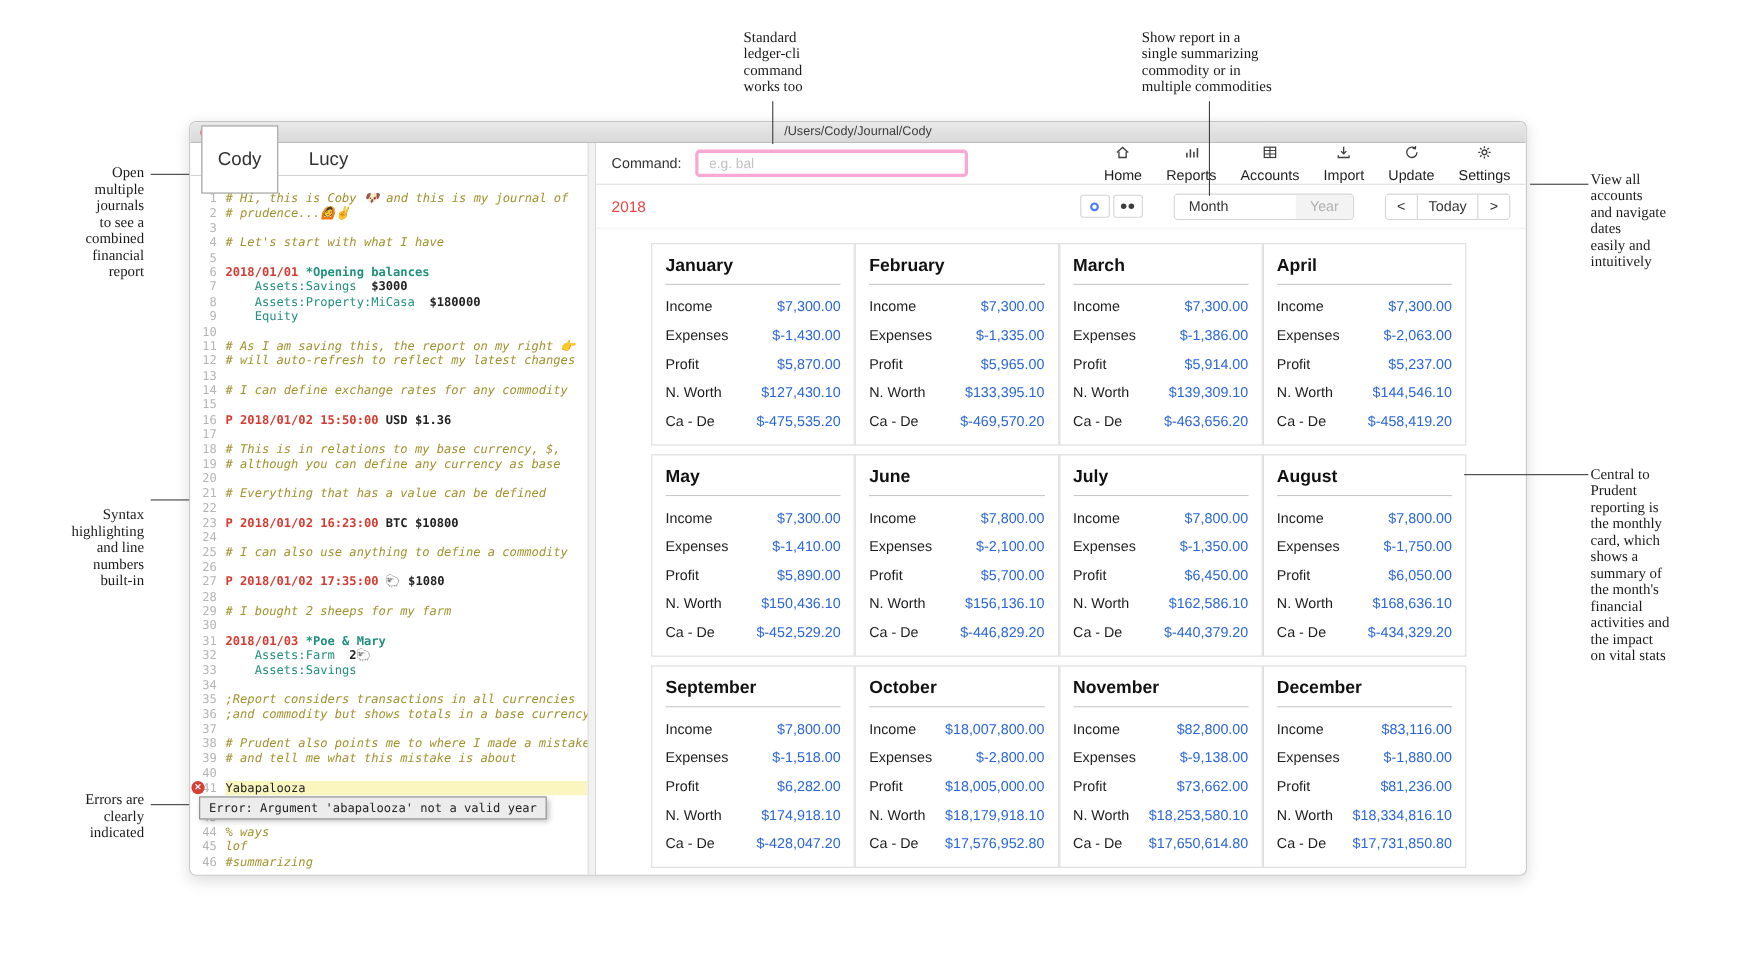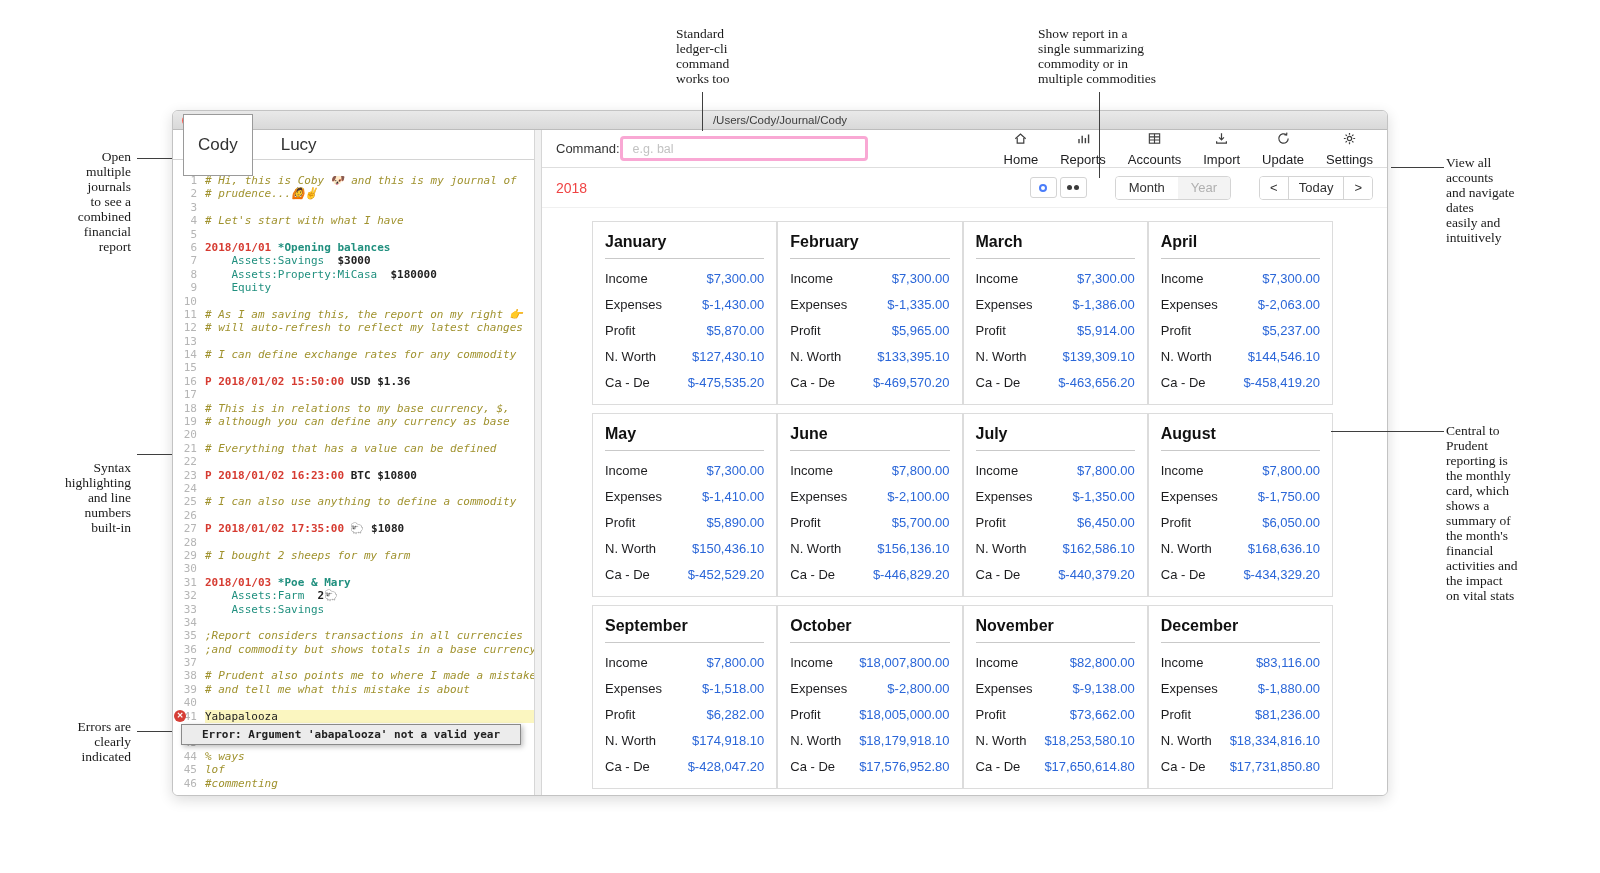--- a/index.html
+++ b/index.html
@@ -52,48 +52,48 @@
   .seg-date    { color:#d63b31; font-weight:bold; }
   .seg-payee   { color:#21907f; font-weight:bold; }
   .seg-account { color:#21907f; }
   .seg-amount  { color:#222; font-weight:bold; }
   .seg-plain   { color:#222; }
   .line.error .code { background:#fbf6c0; }
   .err-icon { position:absolute; left:1px; top:0.5px; width:12px; height:12px; border-radius:50%;
               background:#d63e36; color:#fff; font-size:8px; font-weight:bold; line-height:12px;
               text-align:center; font-family:"Liberation Sans",sans-serif; }
   .err-tooltip { position:absolute; left:8px; top:564px; background:#ececec; border:1px solid #8a8a8a;
-                 box-shadow:2px 2px 5px rgba(0,0,0,.25); padding:3px 20px;
-                 font-family:"DejaVu Sans Mono", monospace; font-size:11px; font-weight:bold; color:#222;
+                 box-shadow:2px 2px 5px rgba(0,0,0,.25); padding:3px 8px;
+                 font-family:"DejaVu Sans Mono", monospace; font-size:11px; font-weight:normal; color:#222;
                  white-space:nowrap; z-index:3; }
 
   .divider { width:8px; background:#f1f1f1; border-left:1px solid #d6d6d6; border-right:1px solid #d6d6d6; }
 
   
   .report { flex:1; display:flex; flex-direction:column; background:#fff; }
   .toolbar { height:38px; flex:none; display:flex; align-items:center; padding:0 14px;
              border-bottom:1px solid #dedede; }
-  .cmd-label { font-size:13px; color:#333; }
+  .cmd-label { font-size:13px; color:#333; margin-right:12px; }
   .cmd-input { width:248px; height:25px; border:3px solid #f9a8d4; border-radius:4px; padding:0 10px;
                font-size:12.5px; color:#333; outline:none; }
   .cmd-input::placeholder { color:#c2c2c2; }
   .nav { margin-left:auto; display:flex; align-items:center; gap:22px; }
   .nav-item { display:flex; align-items:center; gap:6px; font-size:13px; color:#1d1d1f; cursor:default;flex-direction:column; }
   .nav-item svg { display:block; }
 
   .controls { height:40px; flex:none; display:flex; align-items:center; padding:0 14px;
               border-bottom:1px solid #f0f0f0; }
   .year-label { font-size:14px; color:#ef4444; }
   .ctrl-right { margin-left:auto; display:flex; align-items:center; gap:28px; }
   .dot-group { display:flex; gap:3px; }
   .dot-btn { width:27px; height:21px; border:1px solid #d4d4d4; border-radius:3px; background:#fff;
              display:inline-flex; align-items:center; justify-content:center; gap:2px; }
   .dot-ring { width:8px; height:8px; border:2px solid #4a7dfa; border-radius:50%; }
   .dot-fill { width:5px; height:5px; background:#3c3c3c; border-radius:50%; }
-  .seg { display:flex; border:1px solid #d4d4d4; border-radius:4px; overflow:hidden; height:24px; }
+  .seg { display:flex; border:1px solid #d4d4d4; border-radius:4px; overflow:hidden; height:24px;gap:48px; }
   .seg-btn { padding:3px 13px; font-size:13px; display:flex; align-items:center; }
   .seg-btn.on  { background:#fff; color:#333; }
   .seg-btn.off { background:#f3f3f3; color:#b0b0b0; }
   .pager { display:flex; border:1px solid #d4d4d4; border-radius:4px; overflow:hidden; height:24px; }
   .pager > div { padding:3px 10px; font-size:13px; color:#333; background:#fff; display:flex; align-items:center; }
   .pager > div + div { border-left:1px solid #d4d4d4; }
 
   .cards { flex:1; padding:13px 54px 8px 50px; display:grid; grid-template-columns:repeat(4,1fr);
            grid-auto-rows:184px; gap:8px 0; overflow:hidden; }
   .card { border:1px solid #dcdcdc; background:#fff; height:184px; overflow:hidden; }
@@ -353,21 +353,21 @@
             <div class="line">
               <span class="lnum">44</span>
               <span class="code"><span class="seg-comment">% ways</span></span>
             </div>
             <div class="line">
               <span class="lnum">45</span>
               <span class="code"><span class="seg-comment">lof</span></span>
             </div>
             <div class="line">
               <span class="lnum">46</span>
-              <span class="code"><span class="seg-comment">#commenting</span></span>
+              <span class="code"><span class="seg-comment">#summarizing</span></span>
             </div>
           </div>
       </div>
 
       <div class="divider"></div>
 
       <div class="report">
         <div class="toolbar">
           <span class="cmd-label">Command:</span>
           <input class="cmd-input" type="text" placeholder="e.g. bal" style="">

